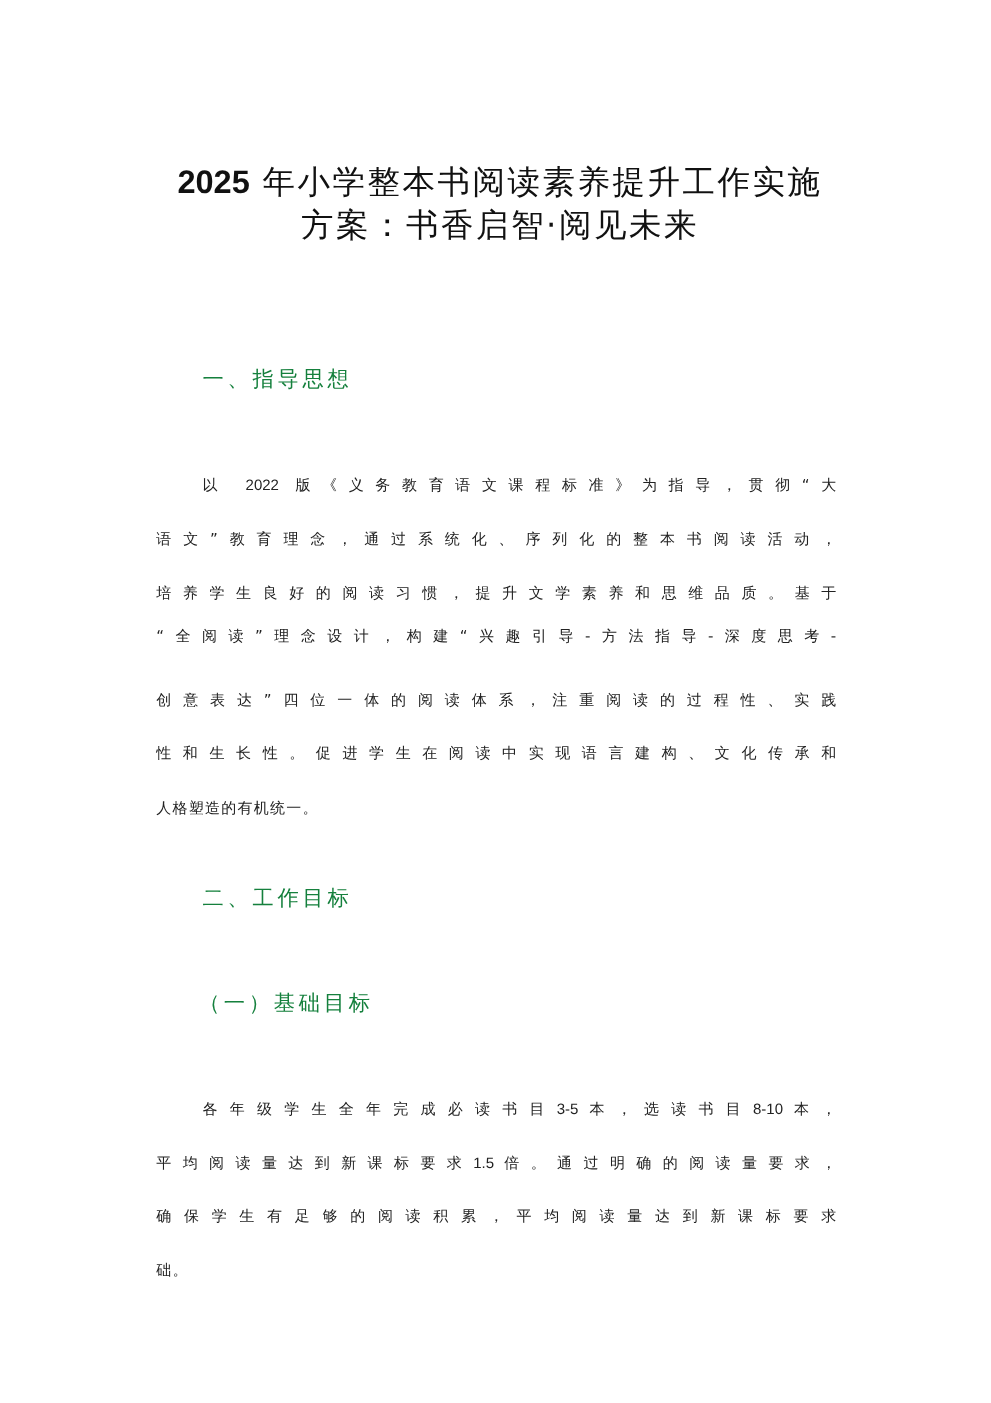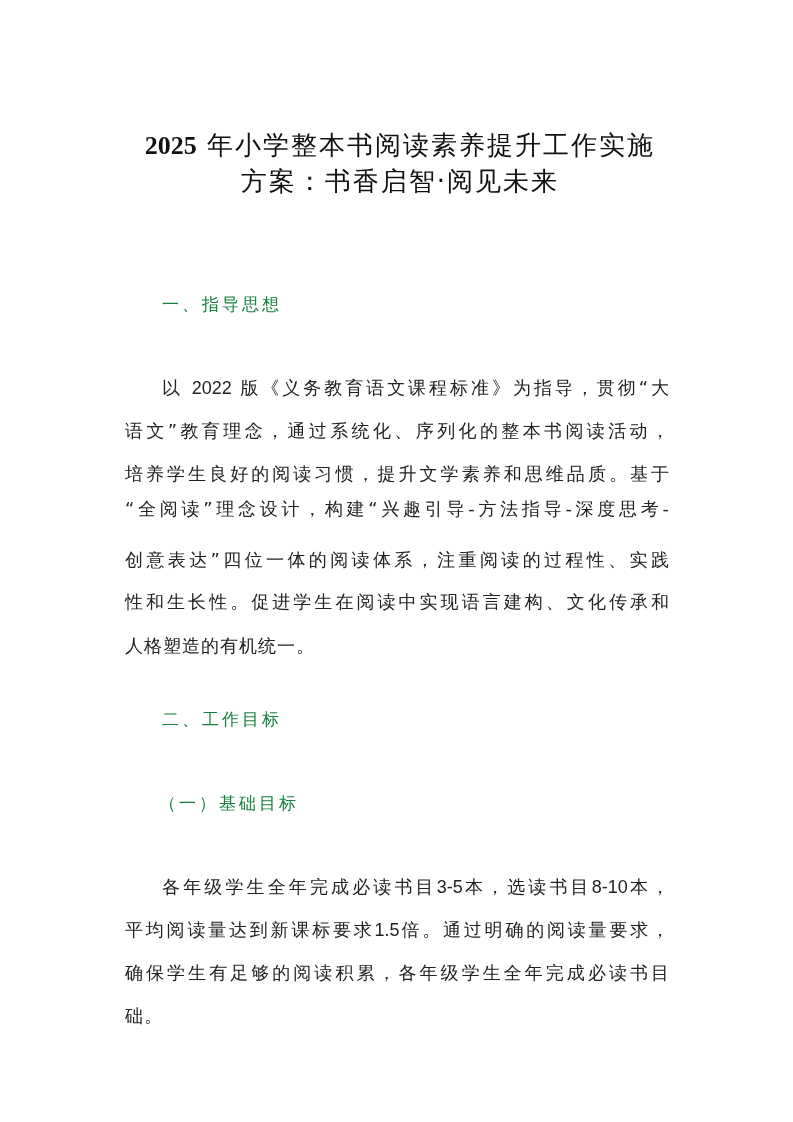--- a/index.html
+++ b/index.html
@@ -27,21 +27,21 @@
       left: 100px;
       width: 600px;
       text-align: center;
       font-size: 26px;
       line-height: 26px;
       letter-spacing: 2px;
       color: #111;
       white-space: nowrap;
     }
     .title .num {
-      font-family: Liberation Serif, serif;
+      font-family: Liberation Sans, sans-serif;
       font-weight: bold;
       letter-spacing: 0;
     }
     .title-line-1 { top: 132px; }
     .title-line-2 { top: 168px; }
 
     .heading {
       position: absolute;
       font-size: 17px;
       line-height: 17px;
@@ -50,21 +50,21 @@
       white-space: nowrap;
     }
     .h1 { left: 162px; top: 296px; }
     .h2 { left: 162px; top: 711px; }
     .h3 { left: 159px; top: 795px; }
 
     .para-line {
       position: absolute;
       left: 125px;
       width: 545px;
-      font-size: 18px;
+      font-size: 12px;
       line-height: 18px;
       color: #222;
       white-space: nowrap;
       text-align: justify;
       text-align-last: justify;
       letter-spacing: 1px;
     }
     .para-line.indent { left: 162px; width: 508px; }
     .para-line.last { text-align-last: left; width: auto; }
     .para-line .num {
@@ -88,16 +88,16 @@
   <div class="para-line" style="top:500px;">“全阅读”理念设计，构建“兴趣引导-方法指导-深度思考-</div>
   <div class="para-line" style="top:551px;">创意表达”四位一体的阅读体系，注重阅读的过程性、实践</div>
   <div class="para-line" style="top:594px;font-family:Liberation Mono, monospace;">性和生长性。促进学生在阅读中实现语言建构、文化传承和</div>
   <div class="para-line last" style="top:637px;">人格塑造的有机统一。</div>
 
   <div class="heading h2">二、工作目标</div>
   <div class="heading h3">（一）基础目标</div>
 
   <div class="para-line indent" style="top:878px;"><span>各年级学生全年完成必读书目</span><span class="num">3-5</span><span>本，选读书目</span><span class="num">8-10</span><span>本，</span></div>
   <div class="para-line" style="top:921px;"><span>平均阅读量达到新课标要求</span><span class="num">1.5</span><span>倍。通过明确的阅读量要求，</span></div>
-  <div class="para-line" style="top:964px;">确保学生有足够的阅读积累，各年级学生全年完成必读书目</div>
+  <div class="para-line" style="top:964px;">确保学生有足够的阅读积累，平均阅读量达到新课标要求</div>
   <div class="para-line last" style="top:1007px;">础。</div>
 
 </div>
 
 </body></html>

